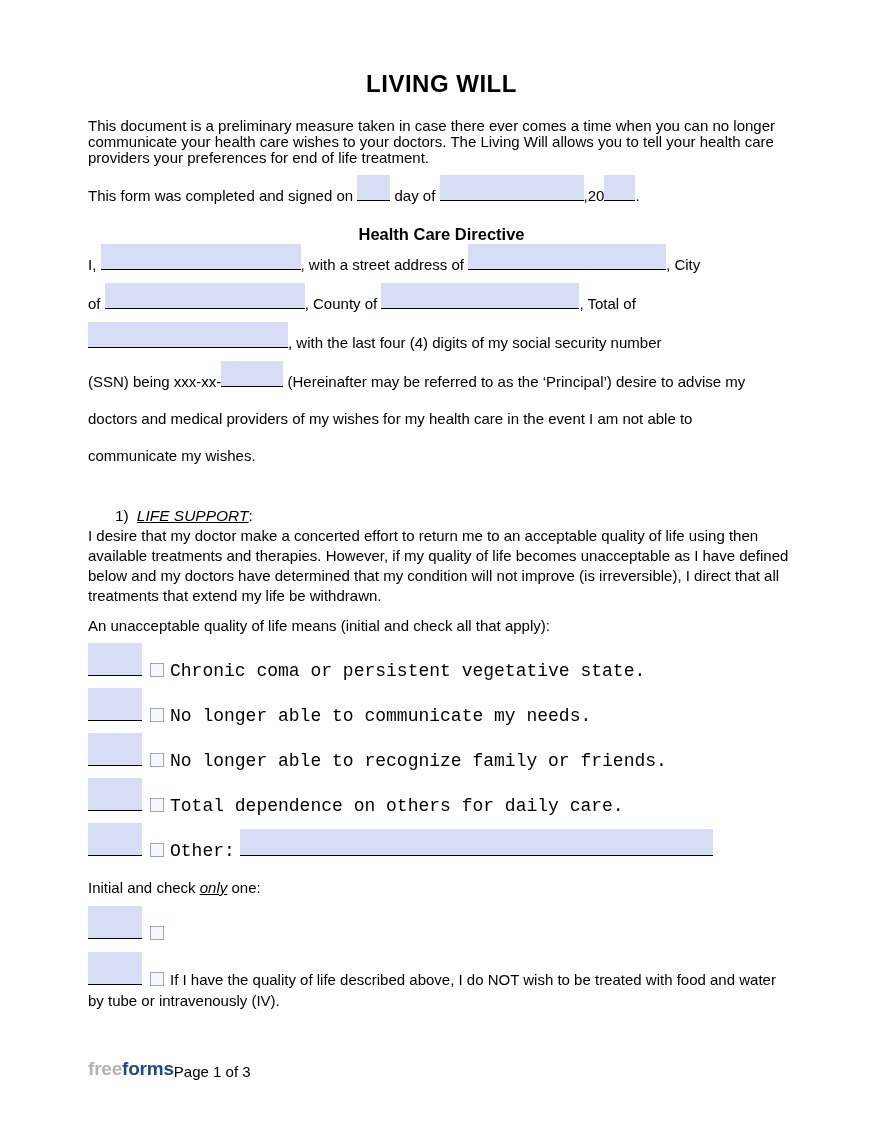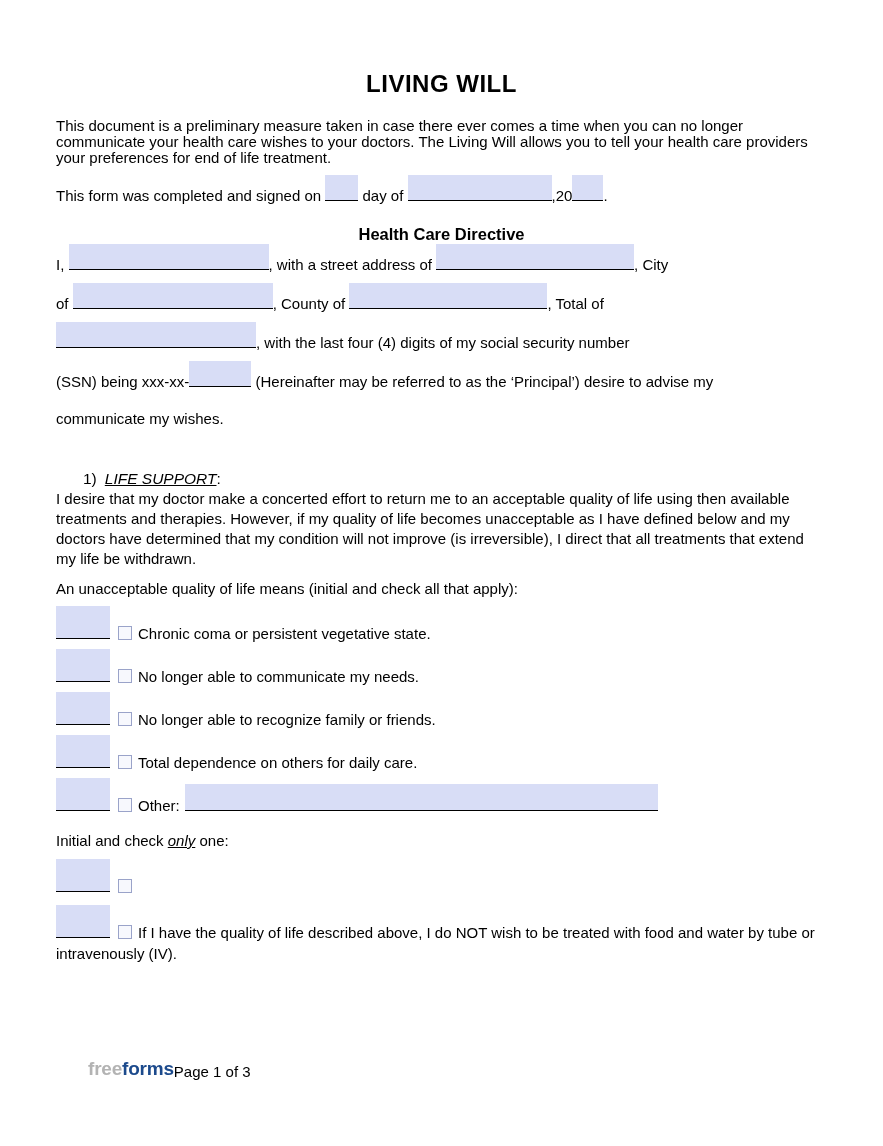--- a/index.html
+++ b/index.html
@@ -9,21 +9,21 @@
     height: 1146px;
     background: #fff;
     overflow: hidden;
     font-family: "Liberation Sans", sans-serif;
     color: #000;
     --field-fill: #d8ddf6;
     --checkbox-border: #9aa3c9;
     --brand-free: #b3b3b3;
     --brand-forms: #1c4a8c;
   }
-  .content { padding: 0 56px; }
+  .content { padding: 0 88px; }
 
   .main-title {
     margin: 0; padding-top: 70px;
     font-size: 24px; font-weight: 700;
     text-align: center; letter-spacing: 0.5px;
   }
   .intro { margin: 20px 0 0; font-size: 15px; line-height: 16px; }
 
   .field {
     display: inline-block;
@@ -43,21 +43,21 @@
   .dline { font-size: 15px; line-height: 37px; white-space: nowrap; }
   .f-name, .f-city, .f-state { width: 200px; }
   .f-street, .f-county { width: 198px; }
   .f-ssn { width: 62px; }
 
   .ls-heading { margin: 32px 0 0 27px; font-size: 15.5px; line-height: 20px; }
   .ls-title { font-style: italic; text-decoration: underline; margin-left: 8px; }
   .ls-body { margin: 0; font-size: 15px; line-height: 20px; }
   .ls-prompt { margin: 10px 0 0; font-size: 15px; line-height: 20px; }
 
-  .check-row { margin-top: 7px; font-size: 15px; white-space: nowrap; }
+  .check-row { margin-top: 7px; font-size: 18px; white-space: nowrap; font-family: Liberation Mono, monospace; }
   .initial-field { width: 54px; height: 32px; }
   .checkbox {
     display: inline-block; width: 12px; height: 12px;
     border: 1.5px solid var(--checkbox-border);
     background: #f7f8fd;
     margin: 0 6px 0 8px;
     vertical-align: -1px;
   }
   .other-field { width: 473px; height: 26px; margin-left: 5px; }
 
@@ -107,20 +107,21 @@
 
     <div class="dline">
       <span class="field f-state"></span><span>, with the last four (4) digits of my social security number</span>
     </div>
 
     <div class="dline">
       <span>(SSN) being xxx-xx-</span><span class="field f-ssn"></span>
       <span>(Hereinafter may be referred to as the ‘Principal’) desire to advise my</span>
     </div>
 
+    <div class="dline">doctors and medical providers of my wishes for my health care in the event I am not able to</div>
     <div class="dline">communicate my wishes.</div>
 
     <div class="ls-heading">
       <span>1)</span><span class="ls-title">LIFE SUPPORT</span><span>:</span>
     </div>
 
     <p class="ls-body">I desire that my doctor make a concerted effort to return me to an acceptable quality of life using then available treatments and therapies. However, if my quality of life becomes unacceptable as I have defined below and my doctors have determined that my condition will not improve (is irreversible), I direct that all treatments that extend my life be withdrawn.</p>
 
     <p class="ls-prompt">An unacceptable quality of life means (initial and check all that apply):</p>
 

